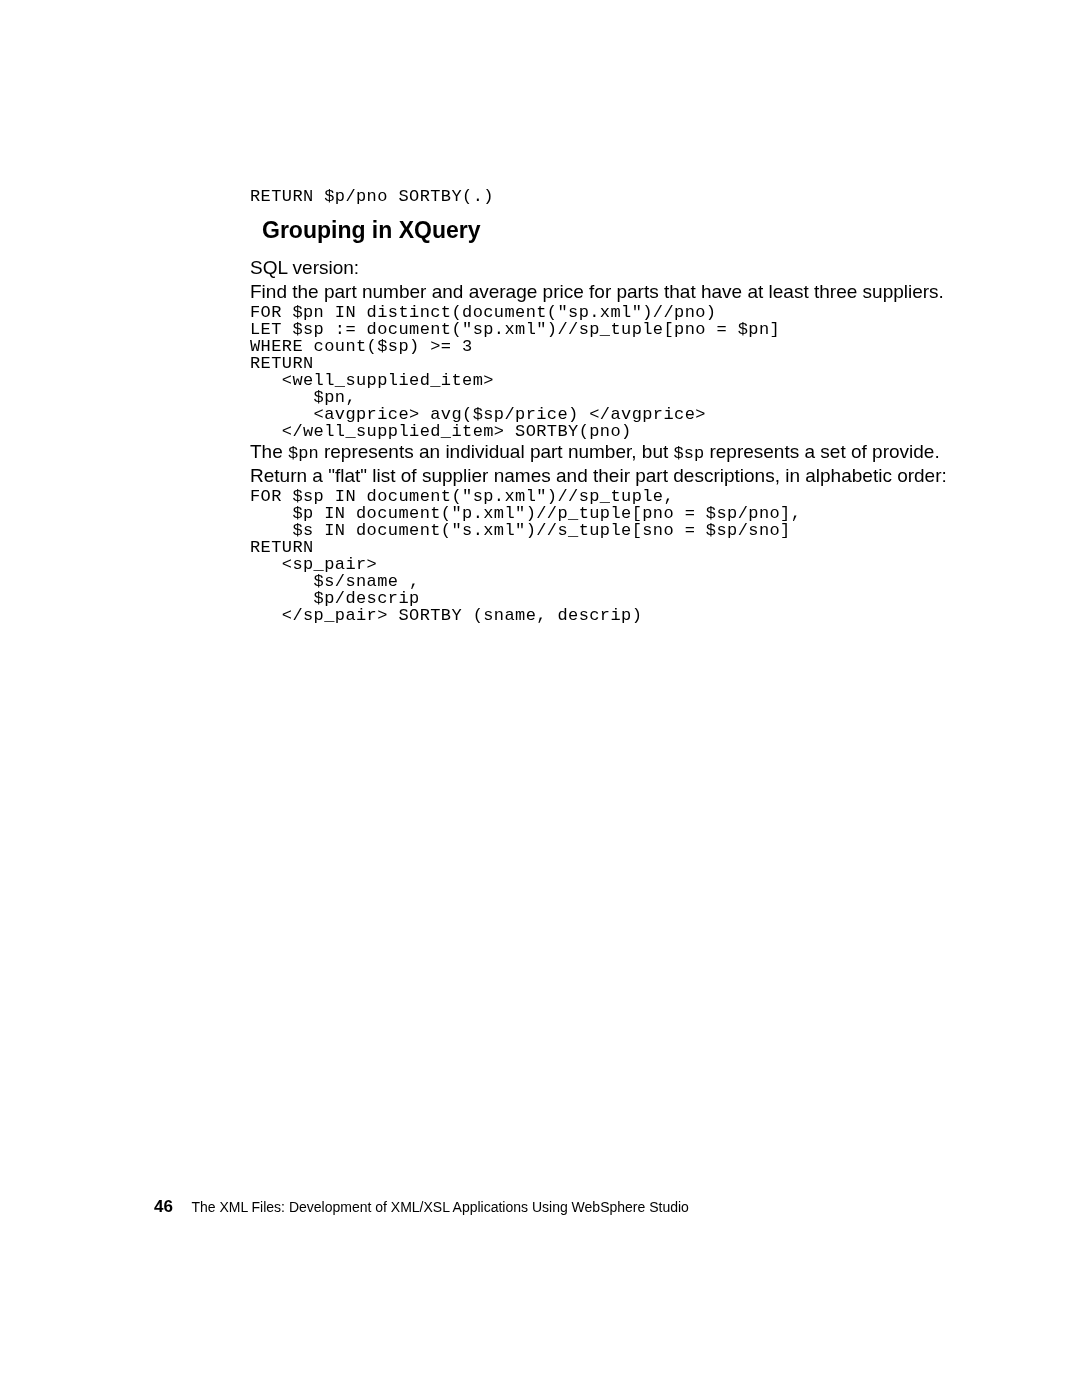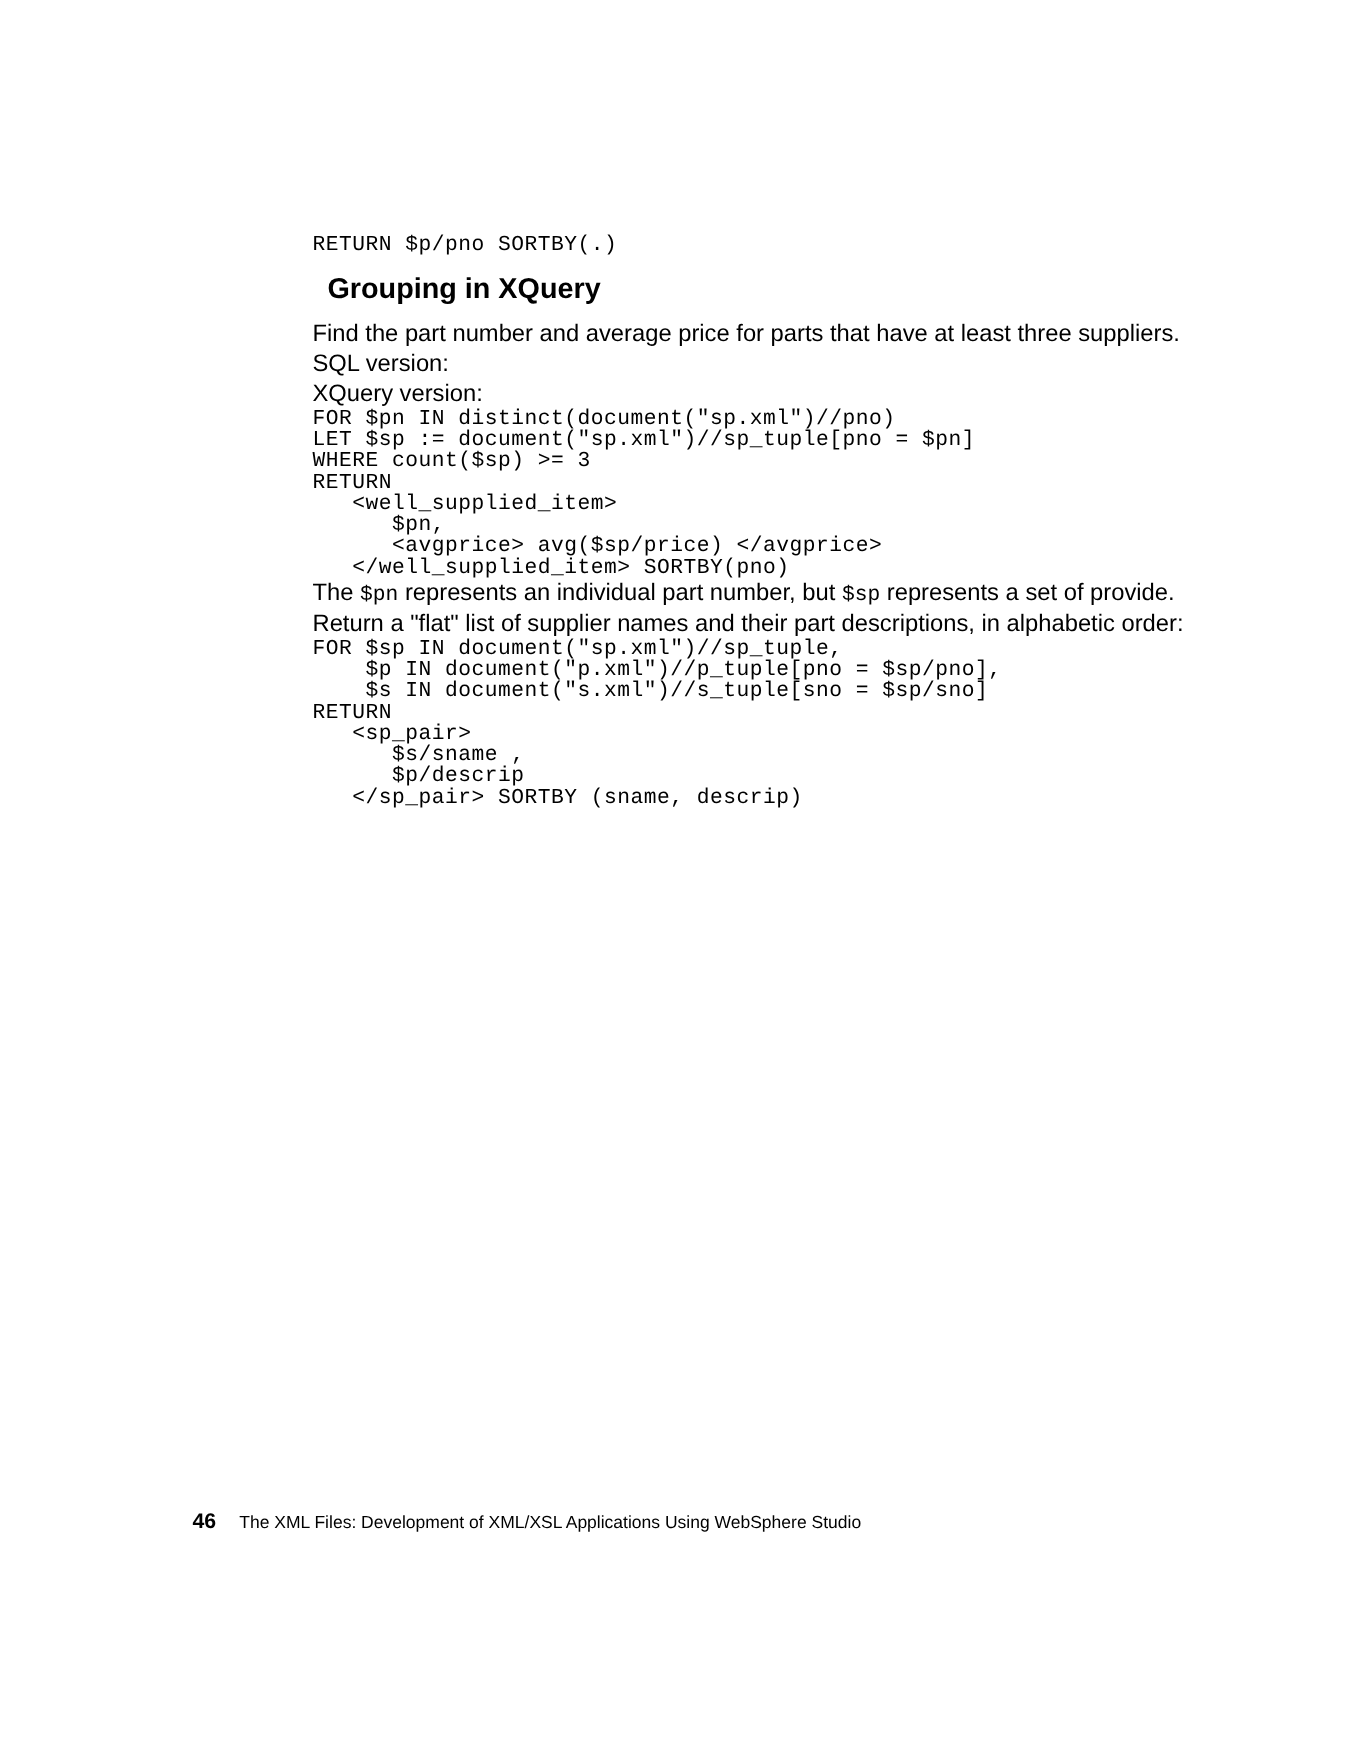--- a/index.html
+++ b/index.html
@@ -40,46 +40,45 @@
     font-family: Liberation Mono, monospace;
     font-size: 17px;
   }
   .sp-top { margin-top: 6px; }
   .sp-sec { margin-top: 30px; }
   .sp-par { margin-top: 24px; }
   .sp-code { margin-top: 14px; }
   .footer {
     position: absolute;
     left: 154px;
-    bottom: 170px;
+    bottom: 180px;
   }
   .footer-num {
     font-family: Arial, Helvetica, sans-serif;
     font-weight: bold;
     font-size: 17px;
   }
   .footer-txt {
     font-family: Arial, Helvetica, sans-serif;
     font-size: 14px;
     margin-left: 14px;
   }
 </style>
 </head>
 <body>
 
 <div class="page">
 
   <pre class="code">RETURN $p/pno SORTBY(.)</pre>
 
   <h2 class="section sp-sec">Grouping in XQuery</h2>
+  <p class="body sp-par">SQL version:</p>
+
   <p class="body sp-top">Find the part number and average price for parts that have at least three suppliers.</p>
 
-  <p class="body sp-par">SQL version:</p>
-
-  <p class="body sp-par">XQuery version:</p>
   <pre class="code sp-code">FOR $pn IN distinct(document("sp.xml")//pno)
 LET $sp := document("sp.xml")//sp_tuple[pno = $pn]
 WHERE count($sp) &gt;= 3
 RETURN
    &lt;well_supplied_item&gt;
       $pn,
       &lt;avgprice&gt; avg($sp/price) &lt;/avgprice&gt;
    &lt;/well_supplied_item&gt; SORTBY(pno)</pre>
 
   <p class="body sp-par">

